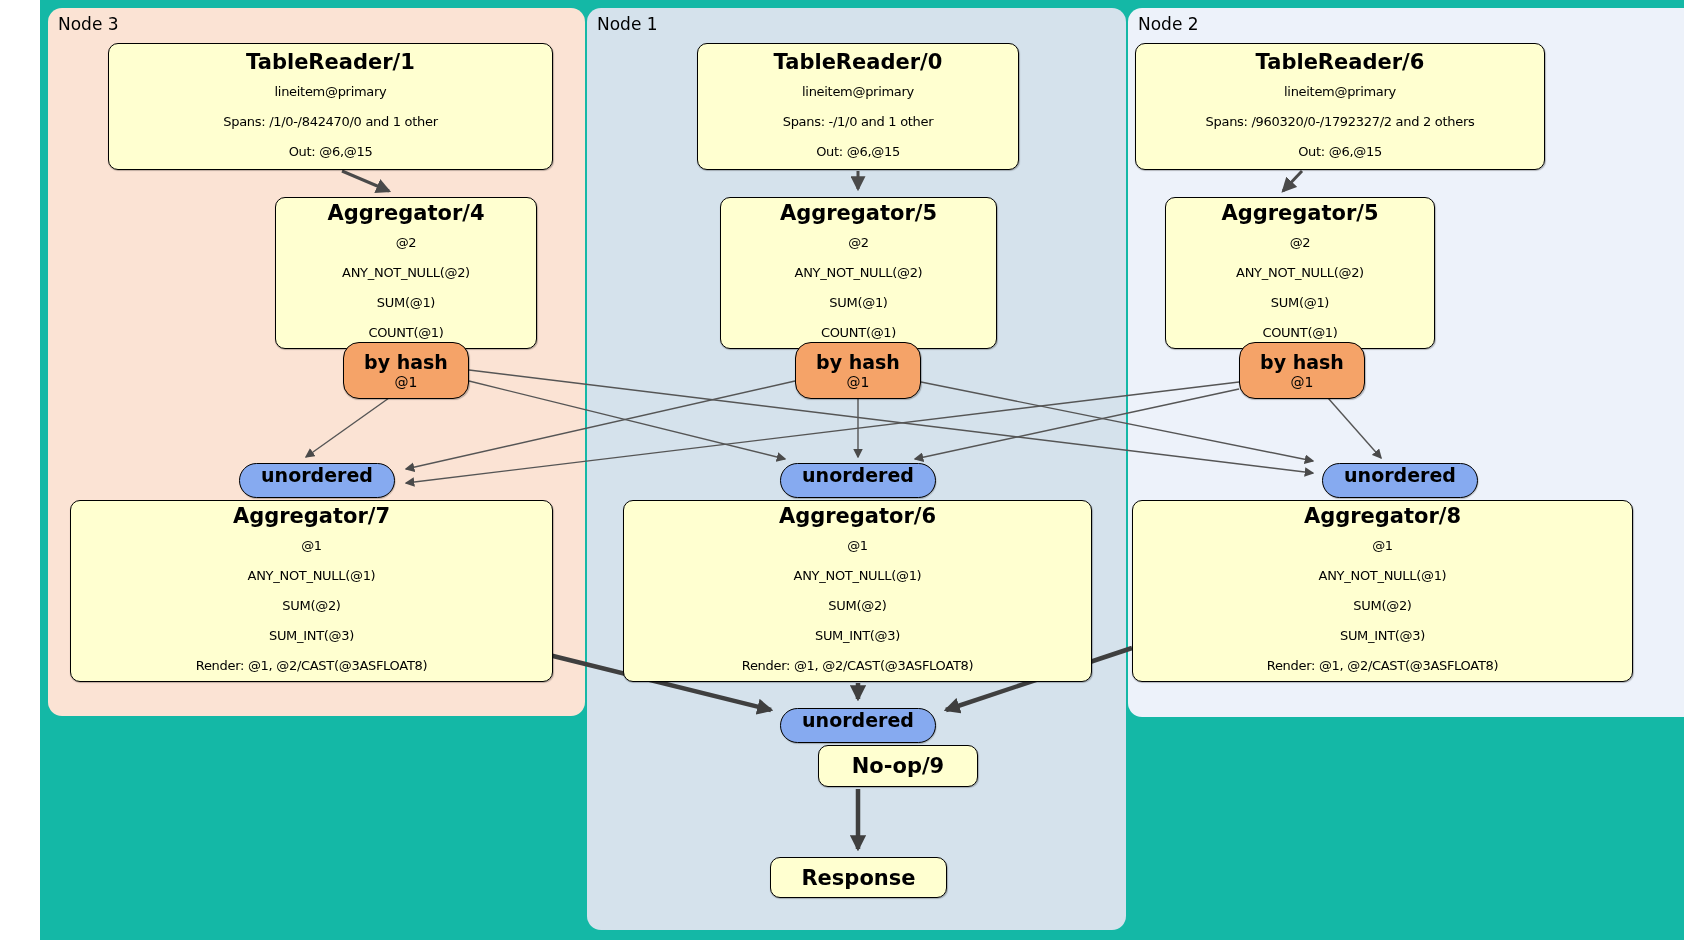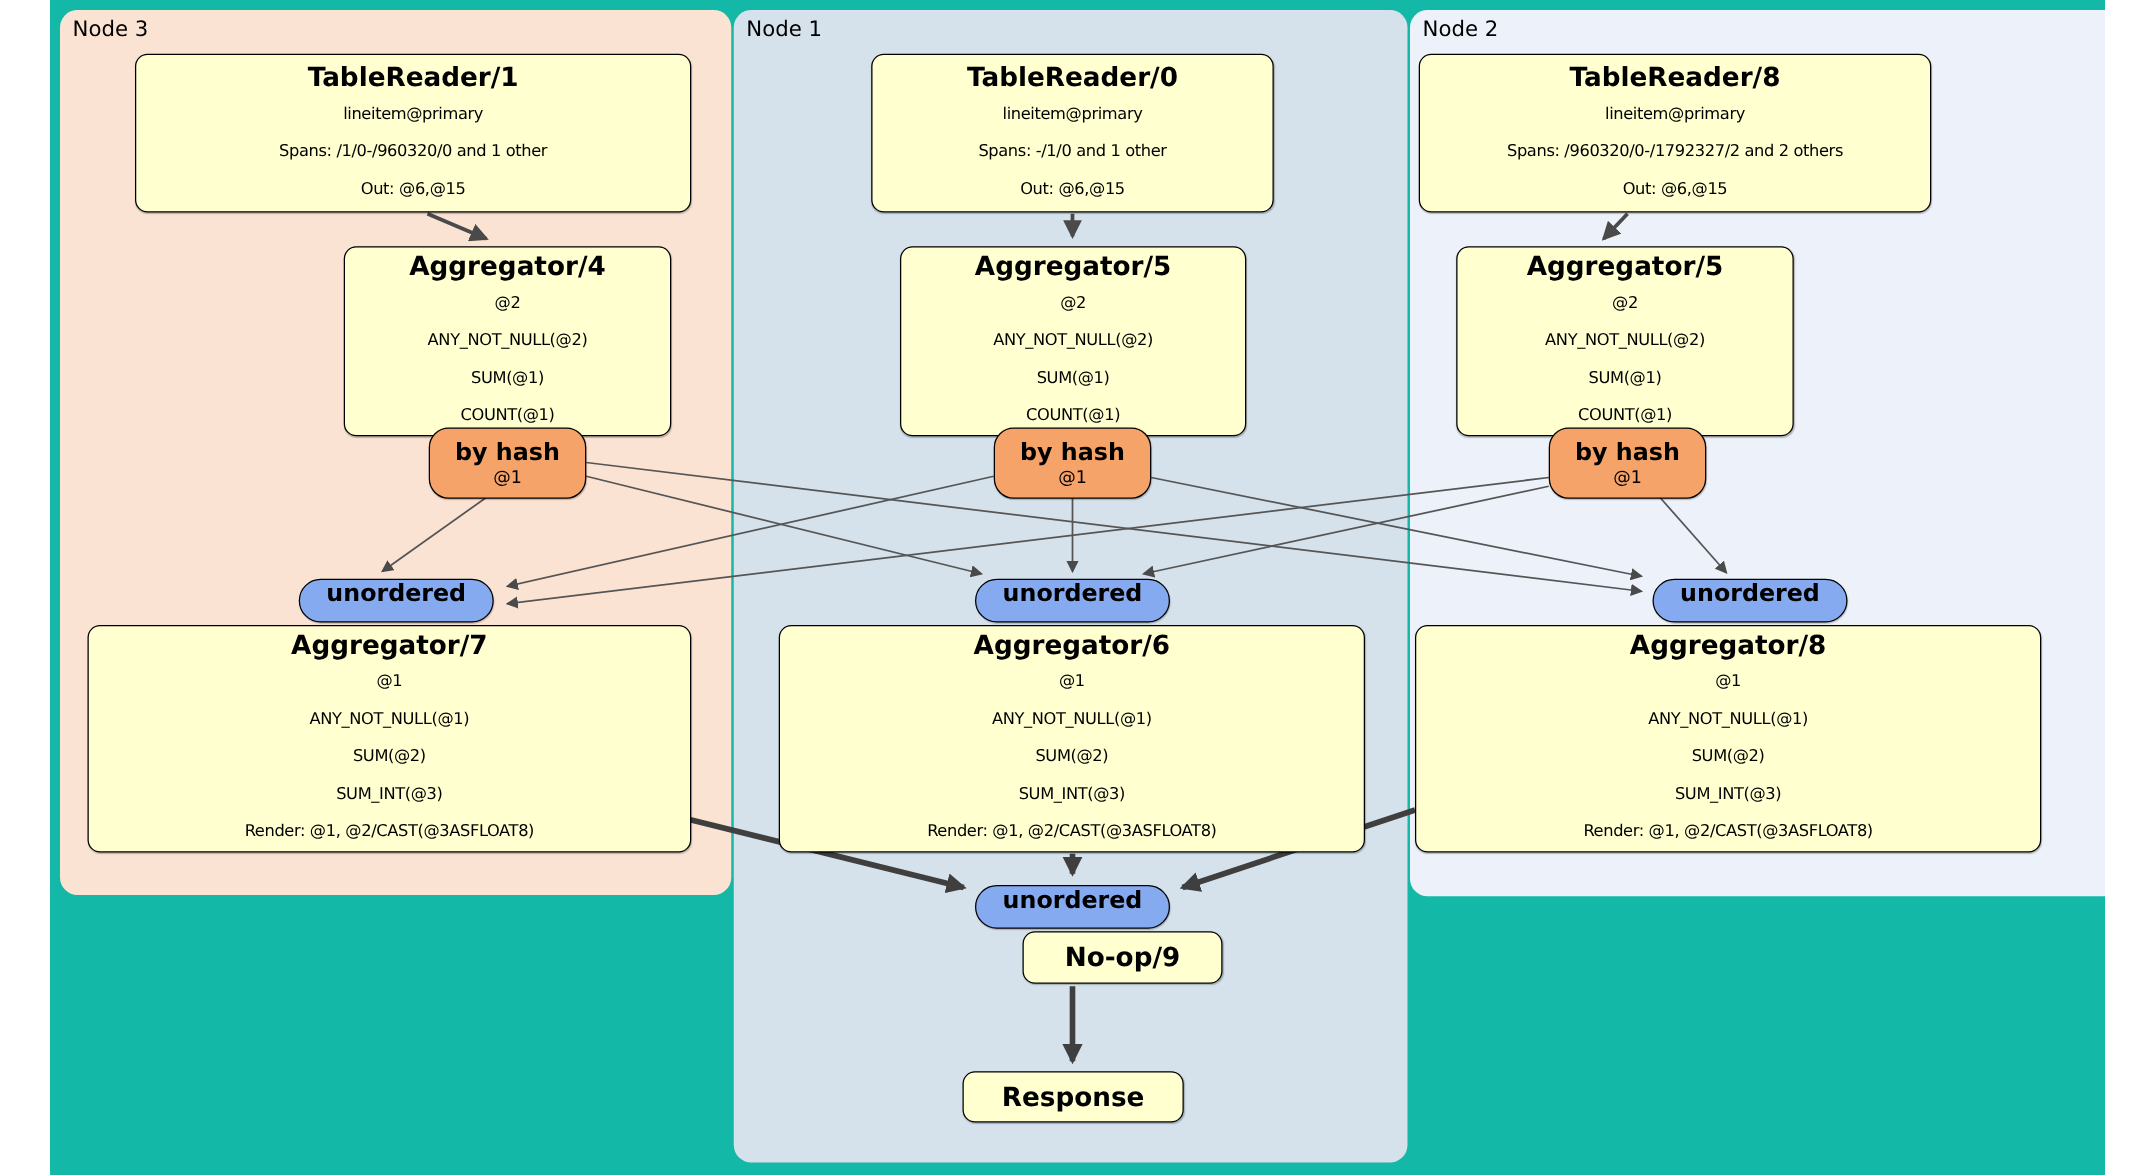--- a/index.html
+++ b/index.html
@@ -110,31 +110,31 @@
       <path d="M505,654 L731,710" marker-end="url(#ah-b)"></path>
       <path d="M818,683 L818,699" marker-end="url(#ah-b)"></path>
       <path d="M1092,648 L906,710" marker-end="url(#ah-b)"></path>
       <path d="M818,789 L818,849" marker-end="url(#ah-b)"></path>
     </g>
   </svg>
 
   <div class="pbox" style="left:68px;top:43px;width:445px;height:127px;">
     <div class="ptitle">TableReader/1</div>
     <div class="pline">lineitem@primary</div>
-    <div class="pline">Spans: /1/0-/960320/0 and 1 other</div>
+    <div class="pline">Spans: /1/0-/842470/0 and 1 other</div>
     <div class="pline">Out: @6,@15</div>
   </div>
   <div class="pbox" style="left:657px;top:43px;width:322px;height:127px;">
     <div class="ptitle">TableReader/0</div>
     <div class="pline">lineitem@primary</div>
     <div class="pline">Spans: -/1/0 and 1 other</div>
     <div class="pline">Out: @6,@15</div>
   </div>
   <div class="pbox" style="left:1095px;top:43px;width:410px;height:127px;">
-    <div class="ptitle">TableReader/8</div>
+    <div class="ptitle">TableReader/6</div>
     <div class="pline">lineitem@primary</div>
     <div class="pline">Spans: /960320/0-/1792327/2 and 2 others</div>
     <div class="pline">Out: @6,@15</div>
   </div>
 
   <div class="pbox" style="left:235px;top:197px;width:262px;height:152px;">
     <div class="ptitle">Aggregator/4</div>
     <div class="pline">@2</div>
     <div class="pline">ANY_NOT_NULL(@2)</div>
     <div class="pline">SUM(@1)</div>

